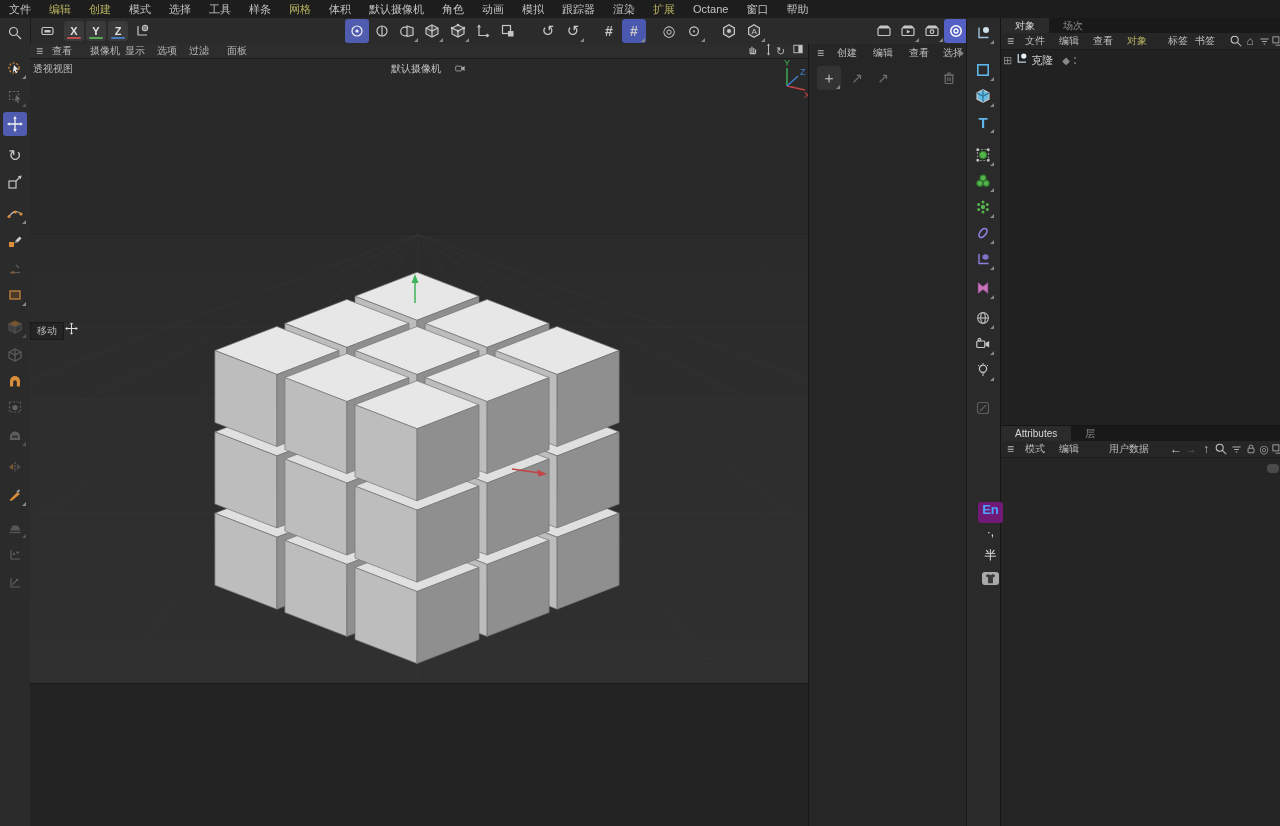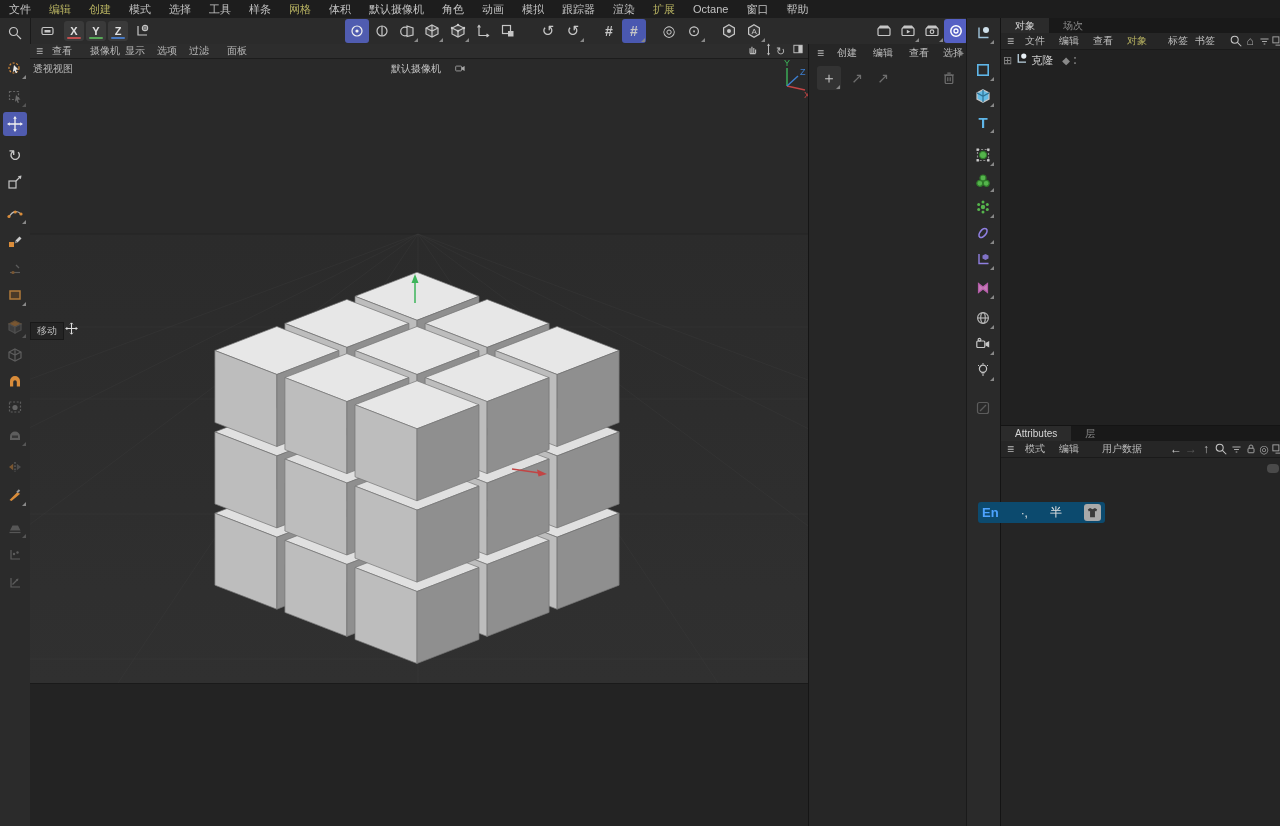--- a/index.html
+++ b/index.html
@@ -45,22 +45,22 @@
   .tabbar{position:absolute;left:0;top:0;right:0;height:15px;background:#191919;display:flex;}
   .tab{font-size:10px;color:#8d8d8d;padding:0 14px;line-height:15px;}
   .tab.act{background:#2b2b2b;color:#d6d6d6;}
   .pmenu{position:absolute;left:0;top:15px;right:0;height:16px;background:#262626;border-bottom:1px solid #1a1a1a;}
   .pmi{position:absolute;color:#bdbdbd;font-size:10px;line-height:16px;top:0;}
   .pmi.hl{color:#b5b060;}
   .rico{position:absolute;top:1px;width:14px;height:14px;display:flex;align-items:center;justify-content:center;color:#aaa;font-size:11px;}
   
   #attr{position:absolute;left:1000px;top:425px;width:280px;height:401px;background:#252525;border-left:1px solid #141414;border-top:1px solid #141414;}
   
-  #ime{position:absolute;left:978px;top:502px;height:21px;background:#0c4a6e;border-radius:3px;
-    display:flex;align-items:center;padding:0 4px;gap:22px;}
+  #ime{position:absolute;left:978px;top:502px;height:21px;background:#701a75;border-radius:3px;
+    display:flex;align-items:center;padding:0 4px;gap:8px;flex-direction:column;}
   #ime .en{color:#4da3ff;font-size:13px;font-weight:bold;}
   #ime .w{color:#e2e2e2;font-size:12px;}
   #ime .skin{width:17px;height:17px;background:#a9a9a9;border-radius:3px;display:flex;align-items:center;justify-content:center;}
   
   #gizmo{position:absolute;left:772px;top:58px;}
 </style>
 </head>
 <body>
 
 <div id="menubar">
@@ -673,21 +673,21 @@
 
 <div id="attr">
   <div class="tabbar">
     <span class="tab act">Attributes</span>
     <span class="tab">层</span>
   </div>
   <div class="pmenu">
     <span class="pmi" style="left:6px;font-size:12px">≡</span>
     <span class="pmi" style="left:24px">模式</span>
     <span class="pmi" style="left:58px">编辑</span>
-    <span class="pmi" style="left:101px">用户数据</span>
+    <span class="pmi" style="left:108px">用户数据</span>
     <span class="rico" style="left:168px;font-size:12px;color:#ccc">←</span>
     <span class="rico" style="left:183px;font-size:12px;color:#5a5a5a">→</span>
     <span class="rico" style="left:198px;font-size:12px;color:#bbb">↑</span>
     <span class="rico" style="left:213px">
         <svg width="16" height="16" viewBox="0 0 16 16" fill="none" stroke="#c6c6c6" stroke-width="1.2">
           <circle cx="6.5" cy="6.5" r="4"></circle>
           <path d="M9.6 9.6L14 14"></path>
         </svg>
       </span>
     <span class="rico" style="left:228px">

